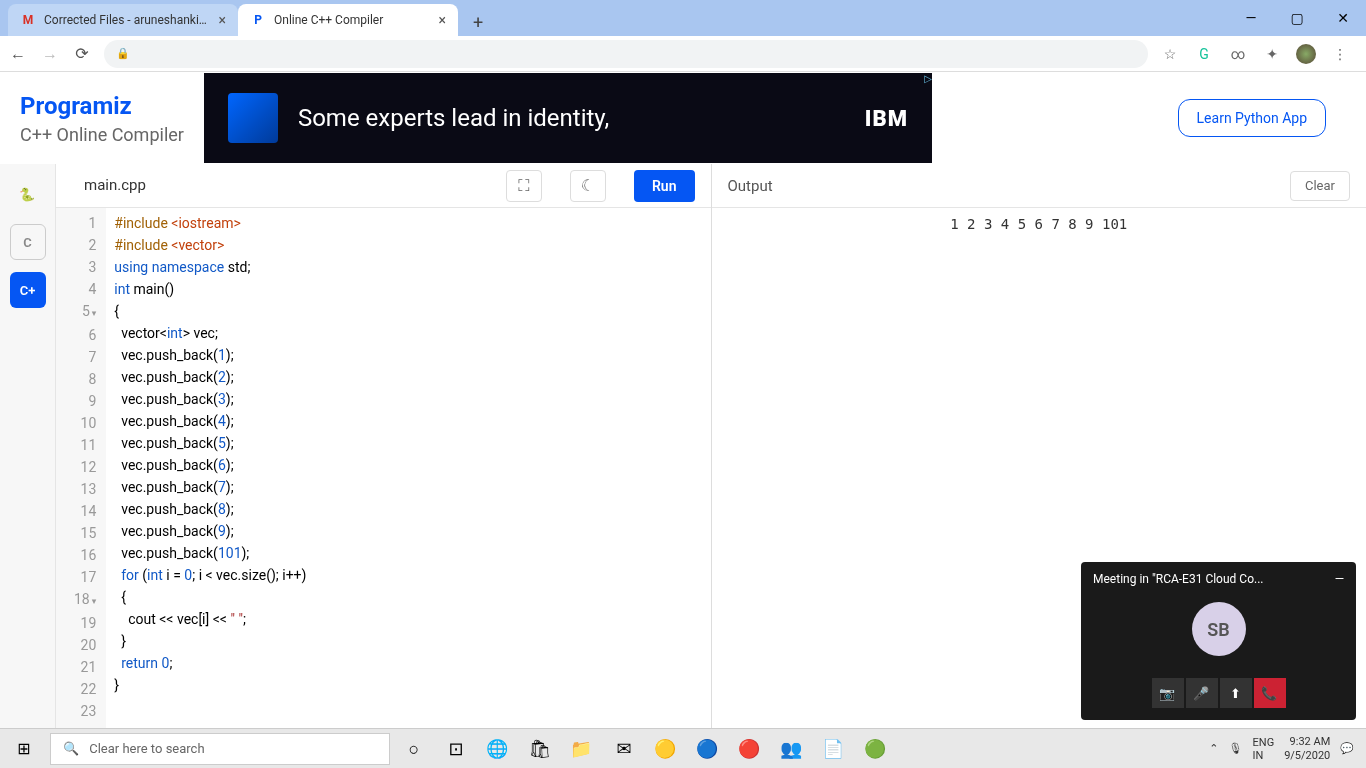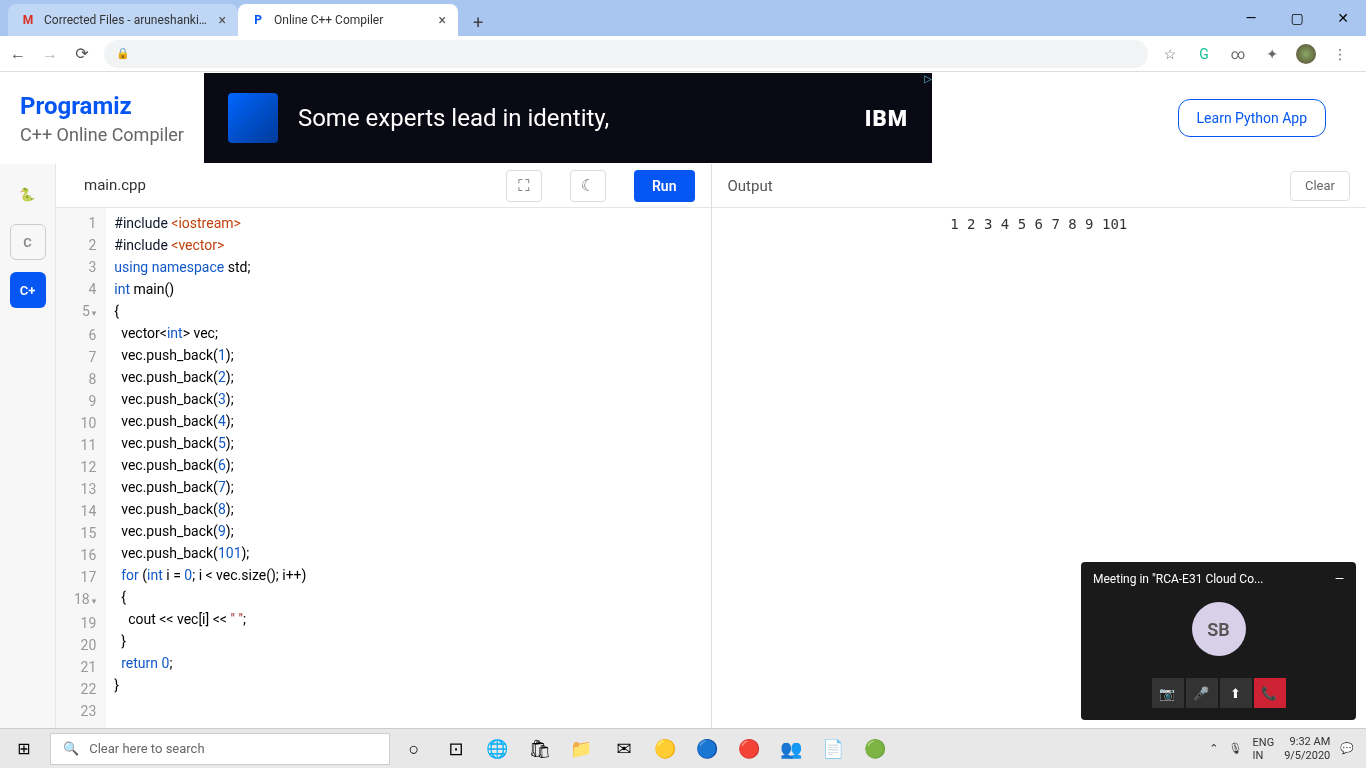--- a/index.html
+++ b/index.html
@@ -53,21 +53,21 @@
 .header-spacer { flex: 1; }
 .icon-btn { width: 36px; height: 32px; border: 1px solid #ddd; border-radius: 4px; display: flex; align-items: center; justify-content: center; color: #666; cursor: pointer; }
 .run-btn { height: 32px; padding: 0 18px; background: #0556f3; color: #fff; border-radius: 4px; font-size: 14px; font-weight: 600; cursor: pointer; border: none; }
 .output-label { font-size: 15px; color: #555; }
 .clear-btn { height: 30px; padding: 0 14px; border: 1px solid #ddd; border-radius: 4px; color: #666; font-size: 13px; cursor: pointer; background: #fff; }
 
 
 .code-area { flex: 1; overflow: auto; background: #fff; font-family: "Consolas", "Monaco", monospace; font-size: 14px; line-height: 22px; display: flex; }
 .gutter { background: #f7f7f7; color: #999; text-align: right; padding: 4px 10px 4px 18px; user-select: none; }
 .code-lines { padding: 4px 8px; white-space: pre; }
-.kw-pre { color: #0f172a; }
+.kw-pre { color: #a16207; }
 .kw-inc { color: #c2410c; }
 .kw-blue { color: #1159c7; }
 .kw-num { color: #1159c7; }
 .kw-str { color: #a52a2a; }
 .fold { font-size: 9px; color: #999; margin-left: 2px; }
 
 .output-body { padding: 8px 12px; font-family: monospace; font-size: 14px; color: #333; text-align: center; }
 
 
 .teams-popup { position: absolute; right: 10px; bottom: 48px; width: 275px; height: 158px; background: #1a1a1a; color: #fff; border-radius: 4px; overflow: hidden; font-size: 12px; }

